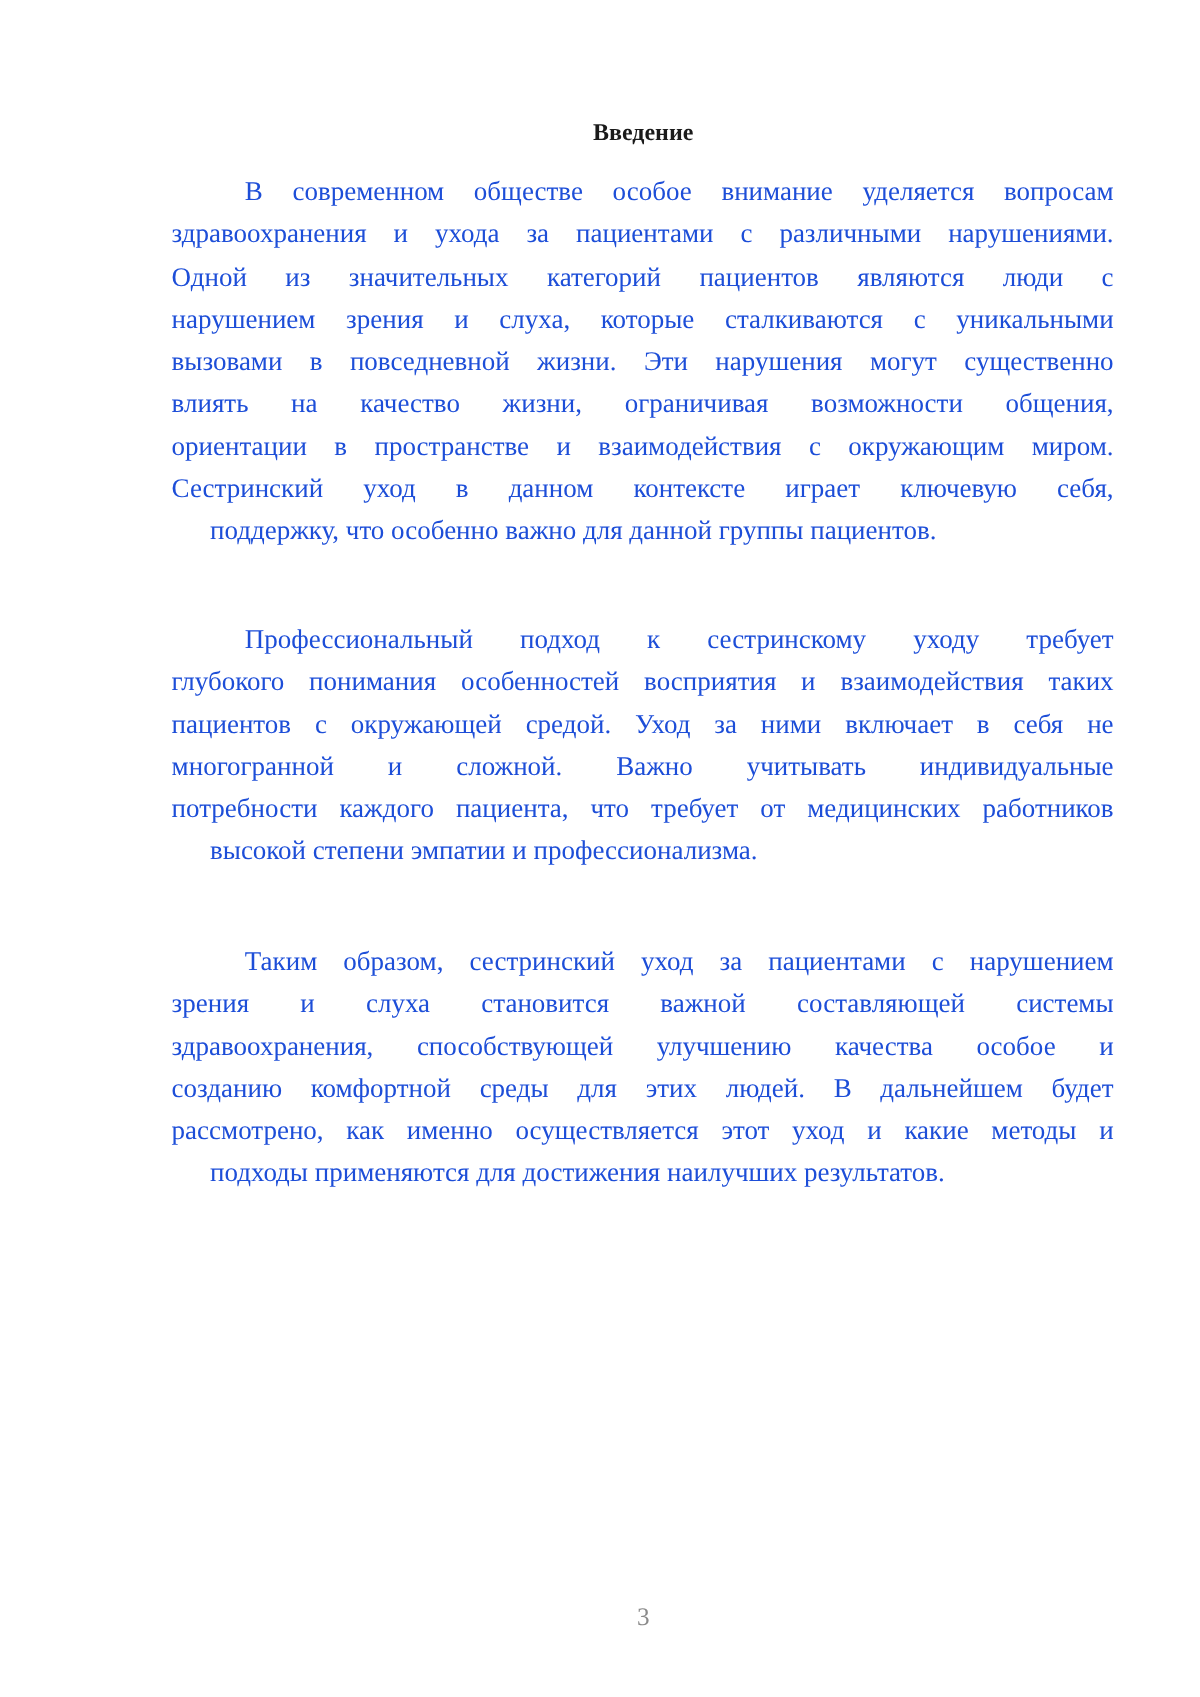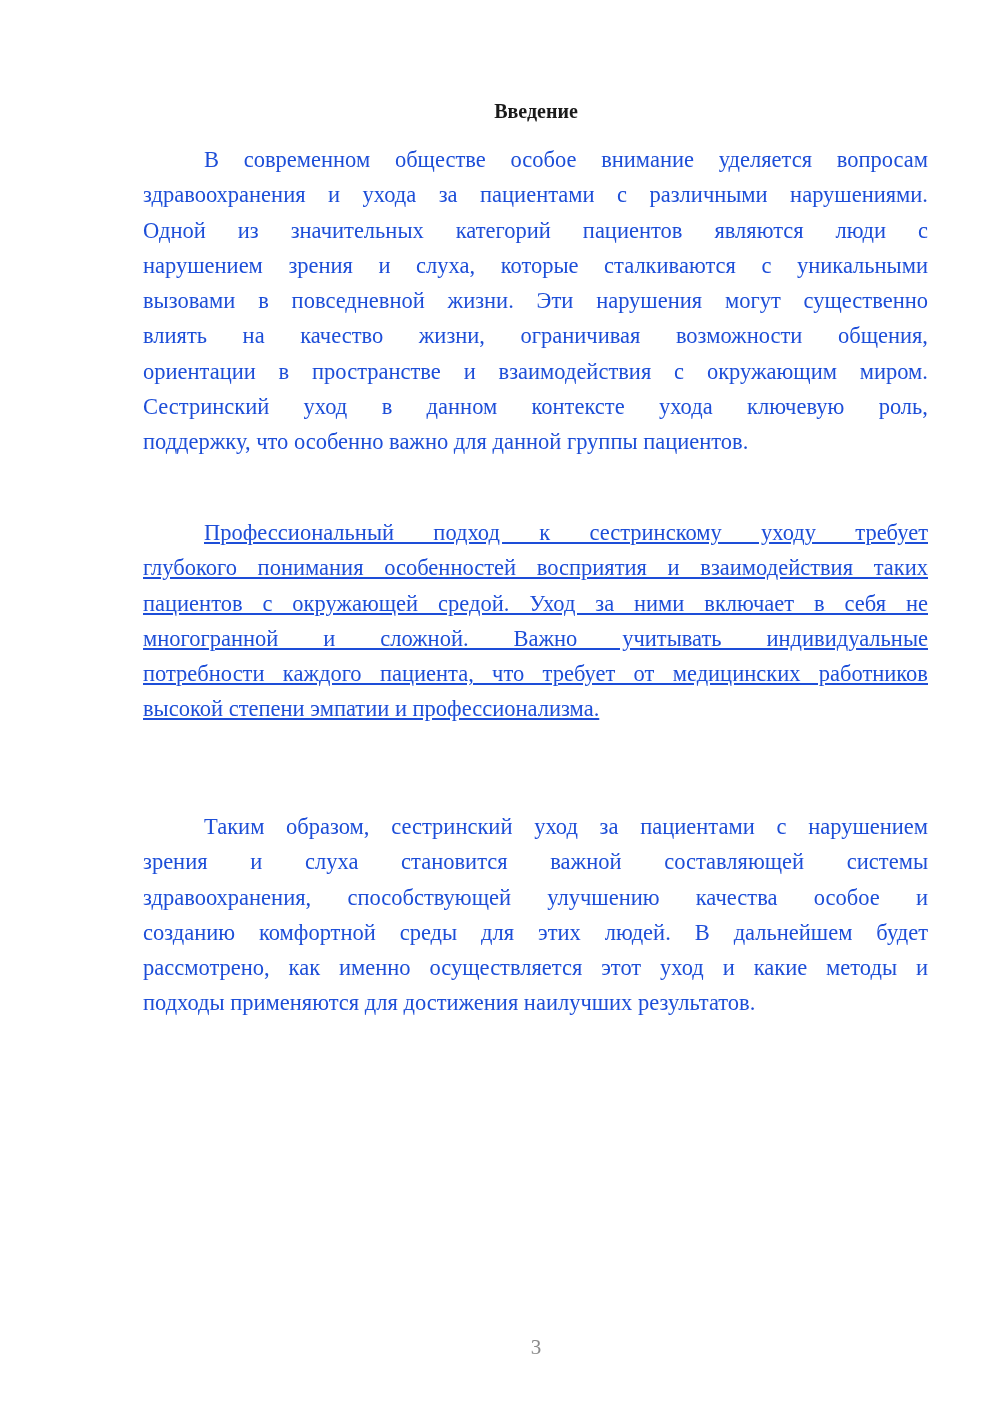--- a/index.html
+++ b/index.html
@@ -50,24 +50,25 @@
       white-space: nowrap;
       text-align: justify;
       text-align-last: justify;
     }
     .line.indent {
       padding-left: 61px;
     }
     .line.last {
       text-align: left;
       text-align-last: left;
+      margin-left: 32px;
     }
     #p1 { top: 142px; }
-    #p2 { top: 515px; text-decoration: underline; }
-    #p3 { top: 809px; }
+    #p2 { top: 515px; }
+    #p3 { top: 783px; }
     .page-number {
       position: absolute;
       top: 1333px;
       left: 0;
       width: 1072px;
       text-align: center;
       font-size: 21px;
       line-height: 28px;
       color: #8a8a8a;
     }
@@ -80,21 +81,21 @@
   <div class="title">Введение</div>
 
   <div class="body-text para" id="p1">
     <span class="line indent">В современном обществе особое внимание уделяется вопросам</span>
     <span class="line">здравоохранения и ухода за пациентами с различными нарушениями.</span>
     <span class="line">Одной из значительных категорий пациентов являются люди с</span>
     <span class="line">нарушением зрения и слуха, которые сталкиваются с уникальными</span>
     <span class="line">вызовами в повседневной жизни. Эти нарушения могут существенно</span>
     <span class="line">влиять на качество жизни, ограничивая возможности общения,</span>
     <span class="line">ориентации в пространстве и взаимодействия с окружающим миром.</span>
-    <span class="line">Сестринский уход в данном контексте ухода ключевую роль,</span>
+    <span class="line">Сестринский уход в данном контексте играет ключевую себя,</span>
     <span class="line last">поддержку, что особенно важно для данной группы пациентов.</span>
   </div>
 
   <div class="body-text para" id="p2">
     <span class="line indent">Профессиональный подход к сестринскому уходу требует</span>
     <span class="line">глубокого понимания особенностей восприятия и взаимодействия таких</span>
     <span class="line">пациентов с окружающей средой. Уход за ними включает в себя не</span>
     <span class="line">многогранной и сложной. Важно учитывать индивидуальные</span>
     <span class="line">потребности каждого пациента, что требует от медицинских работников</span>
     <span class="line last">высокой степени эмпатии и профессионализма.</span>

